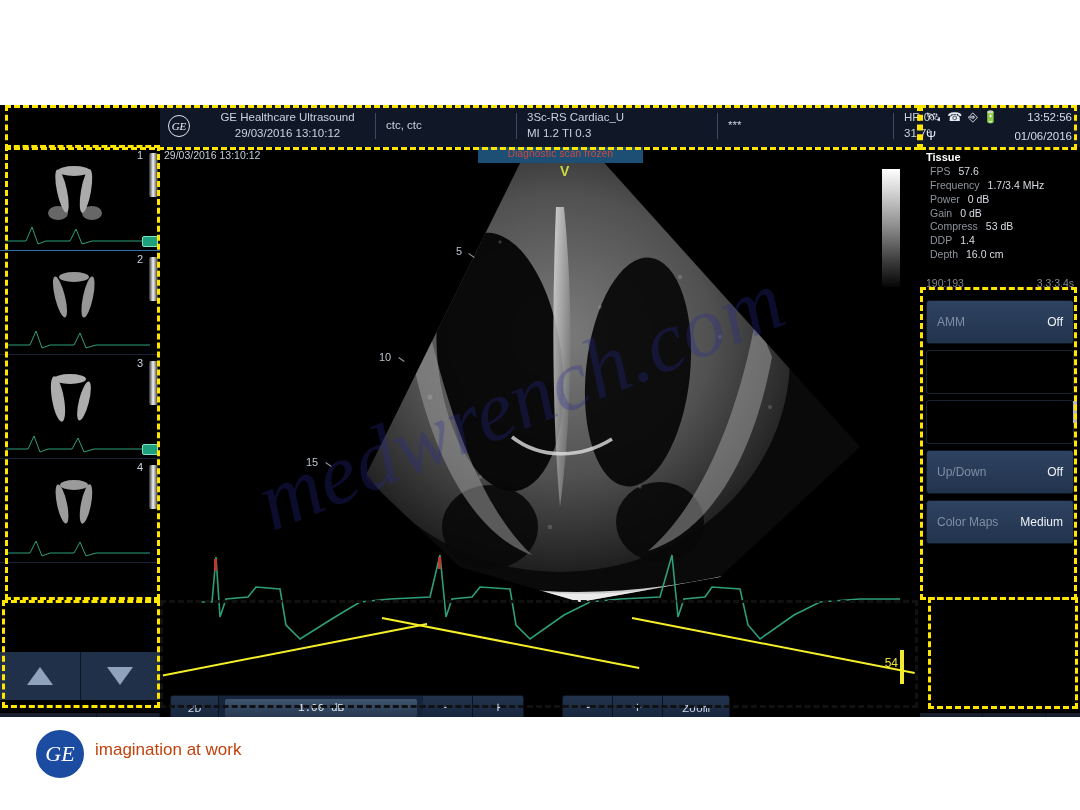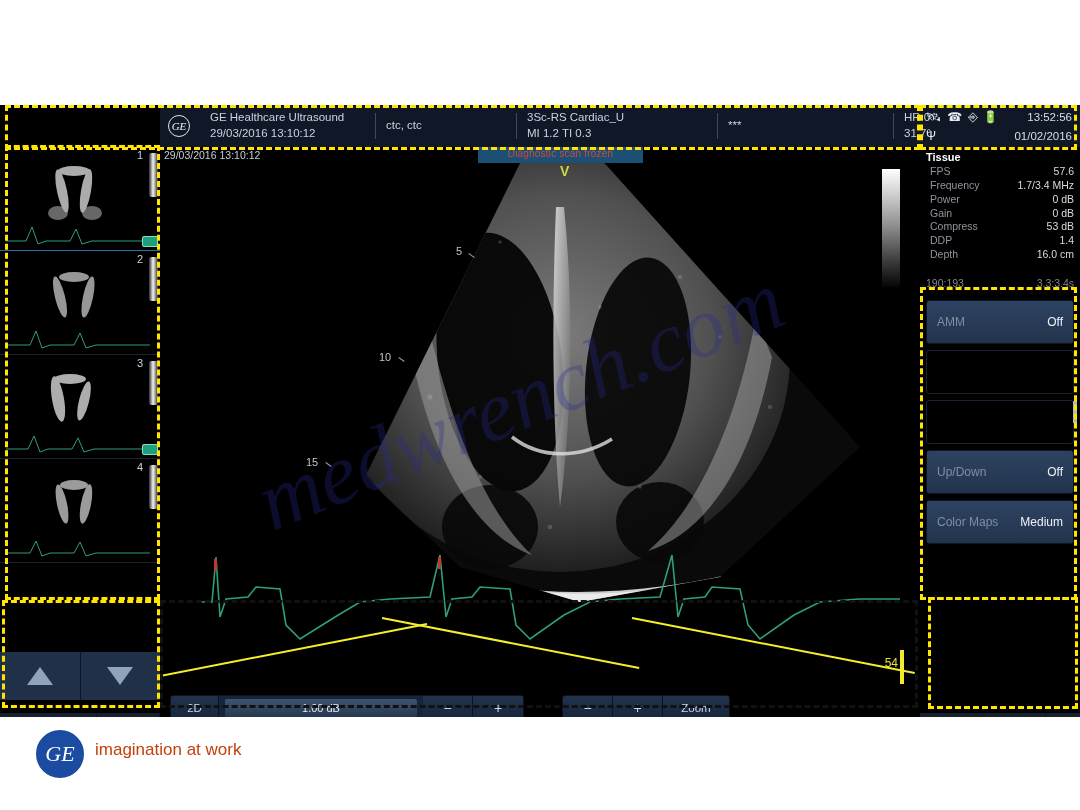--- a/index.html
+++ b/index.html
@@ -27,21 +27,21 @@
   .ge-badge {
     width:22px; height:22px; border-radius:50%;
     border:1.4px solid #dfe6ef; margin-left:8px; margin-right:10px;
     display:flex; align-items:center; justify-content:center;
     font-family:"Liberation Serif", serif; font-style:italic;
     font-size:11px; color:#eef3f8; flex:none;
   }
   .tb-col { display:flex; flex-direction:column; justify-content:center;
             line-height:1.35; padding:0 10px; }
   .tb-sep { width:1px; height:26px; background:#3c4960; flex:none; }
-  .tb-col.wide { width:175px; }
+  .tb-col.wide { width:175px;align-items:center; }
   .tb-col.mid  { width:140px; }
   .tb-col.probe{ width:200px; }
   .tb-col.stars{ width:175px; }
   .tb-col.hr   { width:95px; }
   .tb-line { white-space:nowrap; }
 
   .status-cluster {
     position:absolute; right:0; top:0; width:160px; height:42px;
     display:flex; flex-direction:column; justify-content:center;
     padding-left:6px;
@@ -135,21 +135,21 @@
 
   
   .yline { position:absolute; height:2px; background:#f5ef2a; transform-origin:0 50%; }
 
   
   .tissue {
     position:absolute; left:920px; top:42px; width:160px; height:145px;
     background:#000; color:#c9ccd1; font-size:10.5px; padding:4px 6px 0 6px;
   }
   .tissue h4 { font-size:11px; color:#ffffff; margin-bottom:2px; }
-  .trow { display:flex; justify-content:space-between; line-height:1.32; padding-left:4px; }
+  .trow { display:flex; justify-content:flex-start; line-height:1.32; padding-left:4px;gap:8px; }
   .trow .k { color:#8e949c; }
   .trow .v { color:#d7dbe1; }
   .tfoot { display:flex; justify-content:space-between; color:#81878f;
            position:absolute; left:6px; right:6px; bottom:3px; font-size:10.5px; }
 
   
   .softpanel {
     position:absolute; left:920px; top:187px; width:160px; height:405px;
     background:#000; padding:8px 6px 0 6px;
   }
@@ -175,21 +175,21 @@
   .ql-right .ql-grid { order:1; }
   .ql-right .ql-plus { order:2; }
 
   
   .ctrlstrip {
     position:absolute; left:160px; top:587px; width:760px; height:32px;
     background:#000; display:flex; align-items:center;
   }
   .cgroup { display:flex; align-items:center; height:26px;
             border-radius:3px; overflow:hidden; margin-left:10px;
-            background:#16253b; border:1px solid #0b1320; }
+            background:#16253b; border:1px solid #0b1320;font-family:Liberation Mono, monospace; }
   .cbtn {
     display:flex; align-items:center; justify-content:center;
     height:26px; color:#cfd9e6; font-size:11.5px;
     background:linear-gradient(to bottom,#22334d,#16253b);
     border-right:1px solid #0b1320;
   }
   .cbtn:last-child { border-right:none; }
   .cbtn.w2d { width:48px; }
   .cbtn.pm  { width:50px; font-size:14px; }
   .cbtn.zoom{ width:66px; }
@@ -279,21 +279,21 @@
       <div class="status-cluster">
         <div class="status-row">
           <span class="sicon">🛰</span>
           <span class="sicon">☎</span>
           <span class="sicon">⎆</span>
           <span class="sicon">🔋</span>
           <span class="status-time">13:52:56</span>
         </div>
         <div class="status-row">
           <span class="sicon">Ψ</span>
-          <span class="status-time">01/02/2016</span>
+          <span class="status-time">01/06/2016</span>
         </div>
       </div>
     </div>
 
     <div class="thumbstrip">
 
       <div class="thumb sel">
         <svg class="thumb-img" viewBox="0 0 160 104" preserveAspectRatio="none">
           <rect width="160" height="104" fill="#000"></rect>
           <g fill="#c9c9c9" opacity="0.85">

